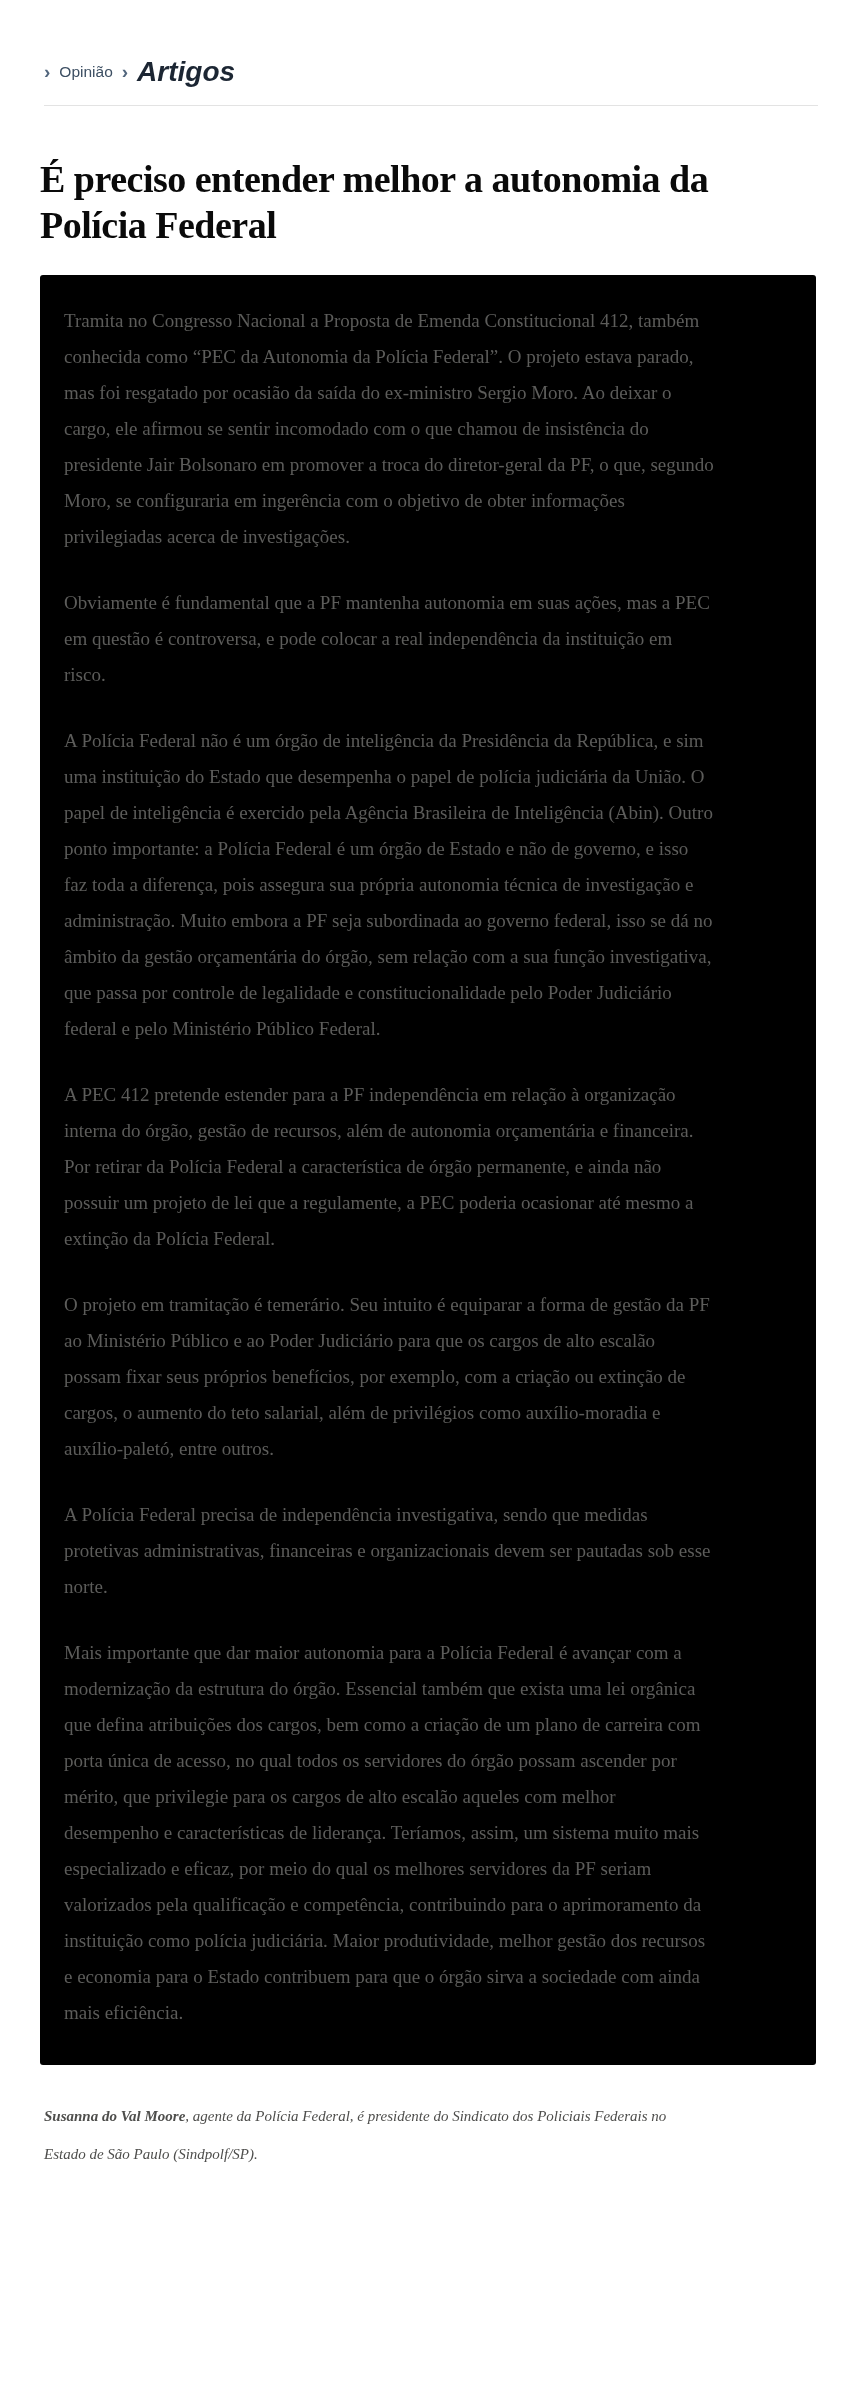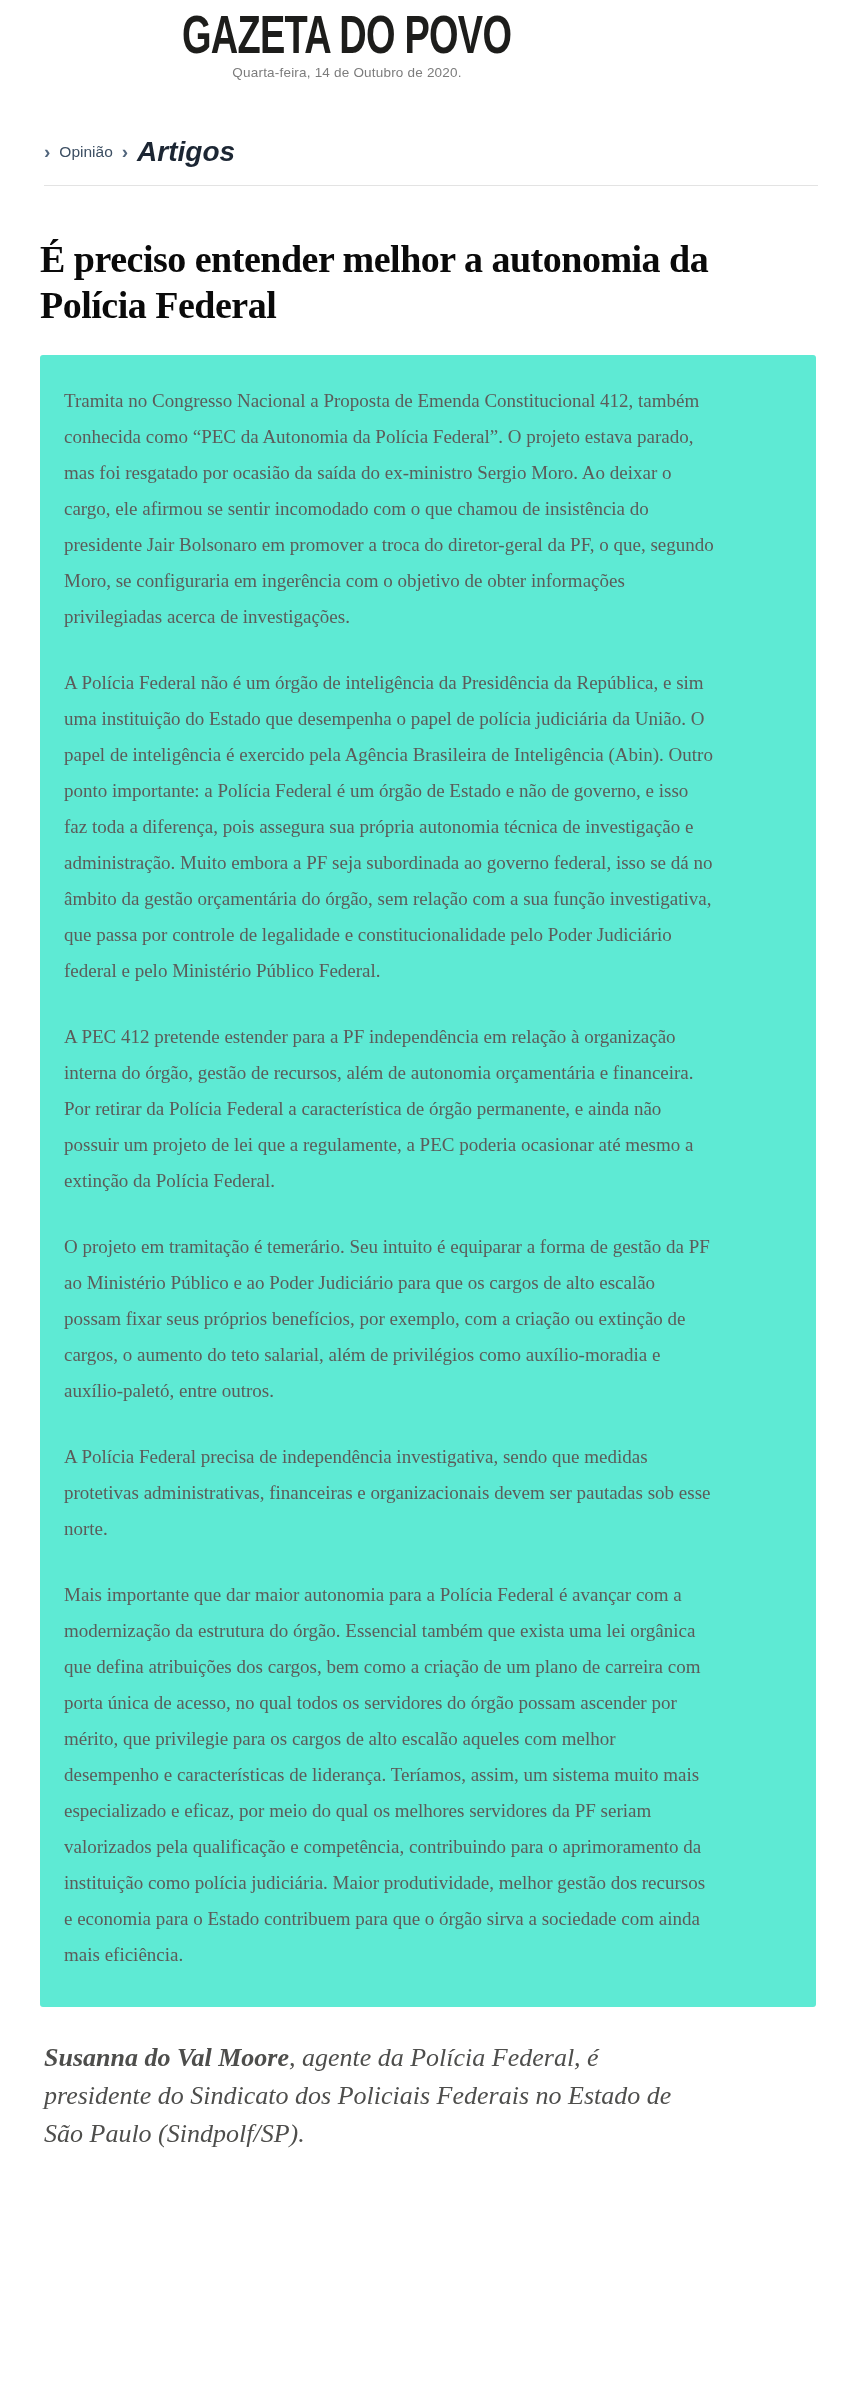--- a/index.html
+++ b/index.html
@@ -92,70 +92,67 @@
     font-size: 15px;
     color: #9a9a9a;
   }
   .byline .byline-author {
     color: #676767;
     font-weight: bold;
   }
 
   
   .article-panel {
-    background: #5eead4;
+    background: #000000;
     border-radius: 3px;
     margin: 26px 32px 0 40px;
     padding: 28px 60px 4px 24px;
   }
   .article-panel p {
     font-family: "Liberation Serif", serif;
     font-size: 19px;
     line-height: 36px;
     color: #5c5c5a;
     max-width: 650px;
     margin: 0 0 30px 0;
   }
 
   
   .bio {
     margin: 32px 40px 60px 44px;
     font-family: "Liberation Serif", serif;
     font-style: italic;
-    font-size: 26px;
+    font-size: 15px;
     line-height: 38px;
     color: #4e4e4c;
     max-width: 660px;
   }
   .bio .bio-author { font-weight: bold; }
 </style>
 </head>
 <body>
 
 <div class="page">
 
-  <header class="masthead">
-    <div class="logo">GAZETA DO POVO</div>
-    <div class="masthead-date">Quarta-feira, 14 de Outubro de 2020.</div>
-  </header>
 
   <nav class="breadcrumb">
     <span class="crumb-sep">›</span>
     <a class="crumb-section">Opinião</a>
     <span class="crumb-sep">›</span>
     <a class="crumb-current">Artigos</a>
   </nav>
 
   <hr class="rule">
 
   <h1 class="article-title">É preciso entender melhor a autonomia da Polícia Federal</h1>
 
 
   <article class="article-panel">
     <p>Tramita no Congresso Nacional a Proposta de Emenda Constitucional 412, também conhecida como “PEC da Autonomia da Polícia Federal”. O projeto estava parado, mas foi resgatado por ocasião da saída do ex-ministro Sergio Moro. Ao deixar o cargo, ele afirmou se sentir incomodado com o que chamou de insistência do presidente Jair Bolsonaro em promover a troca do diretor-geral da PF, o que, segundo Moro, se configuraria em ingerência com o objetivo de obter informações privilegiadas acerca de investigações.</p>
+    <p>Obviamente é fundamental que a PF mantenha autonomia em suas ações, mas a PEC em questão é controversa, e pode colocar a real independência da instituição em risco.</p>
     <p>A Polícia Federal não é um órgão de inteligência da Presidência da República, e sim uma instituição do Estado que desempenha o papel de polícia judiciária da União. O papel de inteligência é exercido pela Agência Brasileira de Inteligência (Abin). Outro ponto importante: a Polícia Federal é um órgão de Estado e não de governo, e isso faz toda a diferença, pois assegura sua própria autonomia técnica de investigação e administração. Muito embora a PF seja subordinada ao governo federal, isso se dá no âmbito da gestão orçamentária do órgão, sem relação com a sua função investigativa, que passa por controle de legalidade e constitucionalidade pelo Poder Judiciário federal e pelo Ministério Público Federal.</p>
     <p>A PEC 412 pretende estender para a PF independência em relação à organização interna do órgão, gestão de recursos, além de autonomia orçamentária e financeira. Por retirar da Polícia Federal a característica de órgão permanente, e ainda não possuir um projeto de lei que a regulamente, a PEC poderia ocasionar até mesmo a extinção da Polícia Federal.</p>
     <p>O projeto em tramitação é temerário. Seu intuito é equiparar a forma de gestão da PF ao Ministério Público e ao Poder Judiciário para que os cargos de alto escalão possam fixar seus próprios benefícios, por exemplo, com a criação ou extinção de cargos, o aumento do teto salarial, além de privilégios como auxílio-moradia e auxílio-paletó, entre outros.</p>
     <p>A Polícia Federal precisa de independência investigativa, sendo que medidas protetivas administrativas, financeiras e organizacionais devem ser pautadas sob esse norte.</p>
     <p>Mais importante que dar maior autonomia para a Polícia Federal é avançar com a modernização da estrutura do órgão. Essencial também que exista uma lei orgânica que defina atribuições dos cargos, bem como a criação de um plano de carreira com porta única de acesso, no qual todos os servidores do órgão possam ascender por mérito, que privilegie para os cargos de alto escalão aqueles com melhor desempenho e características de liderança. Teríamos, assim, um sistema muito mais especializado e eficaz, por meio do qual os melhores servidores da PF seriam valorizados pela qualificação e competência, contribuindo para o aprimoramento da instituição como polícia judiciária. Maior produtividade, melhor gestão dos recursos e economia para o Estado contribuem para que o órgão sirva a sociedade com ainda mais eficiência.</p>
   </article>
 
   <p class="bio"><span class="bio-author">Susanna do Val Moore</span><span>, agente da Polícia Federal, é presidente do Sindicato dos Policiais Federais no Estado de São Paulo (Sindpolf/SP).</span></p>
 
 </div>

